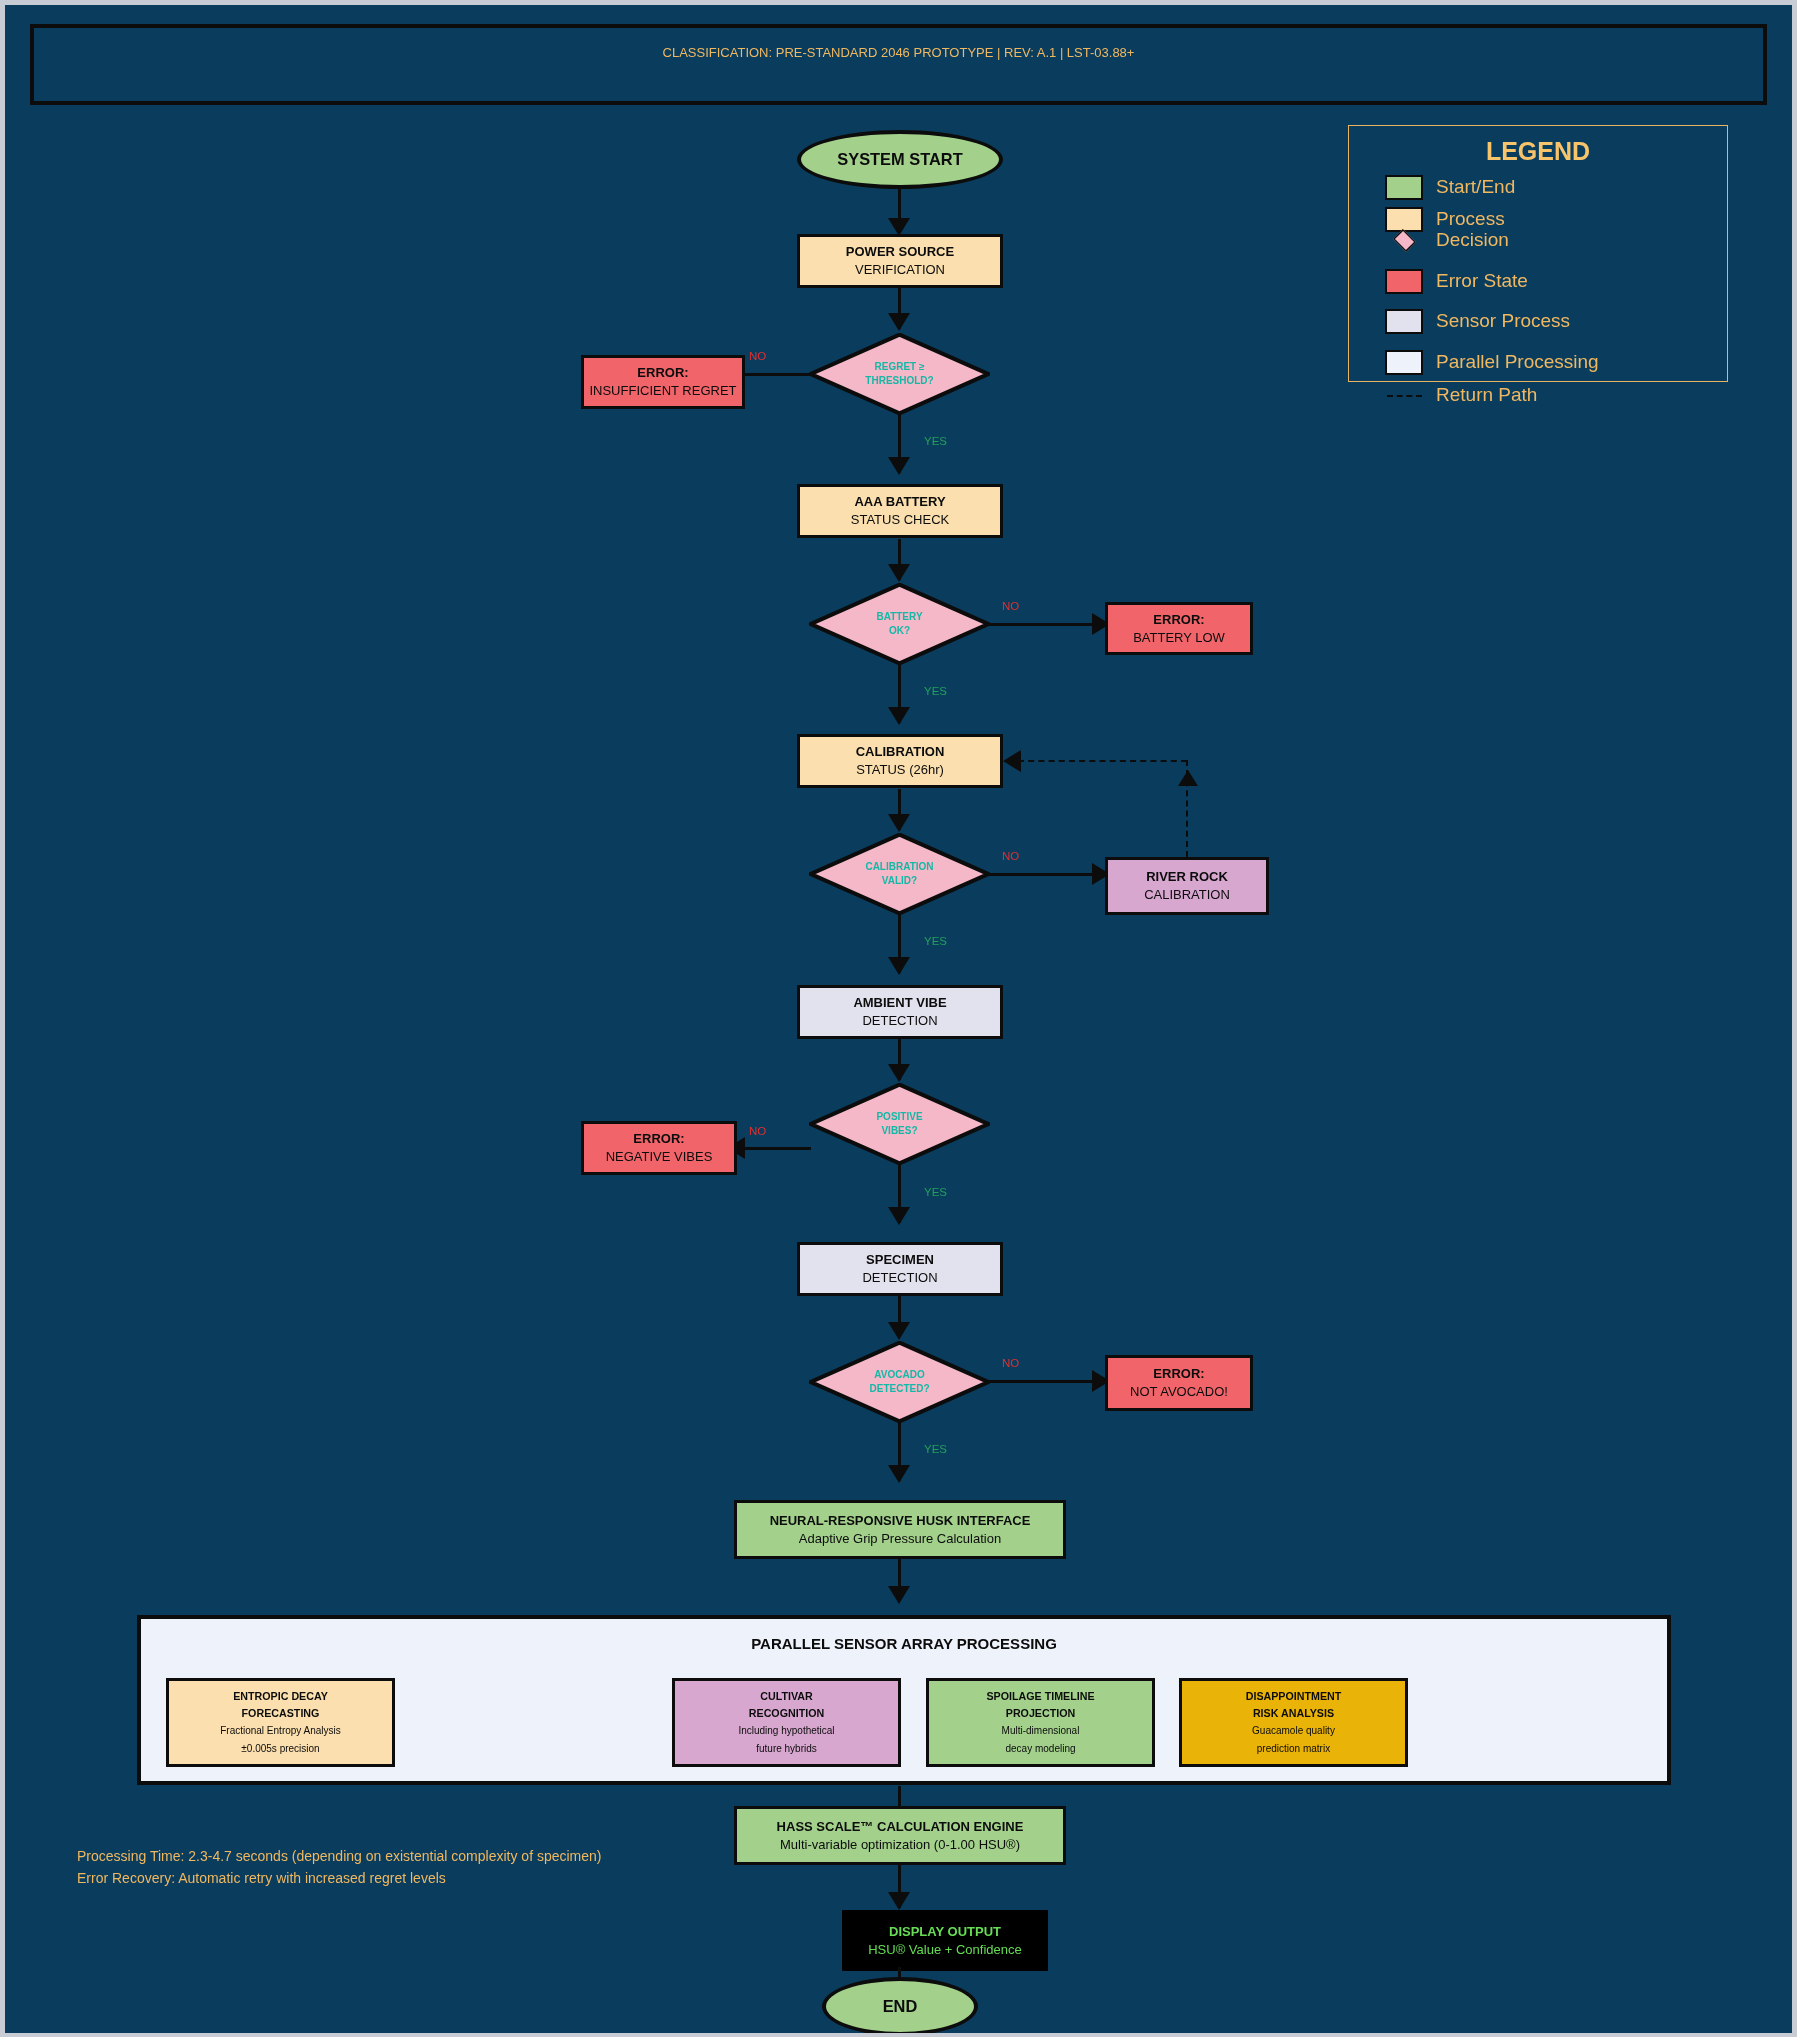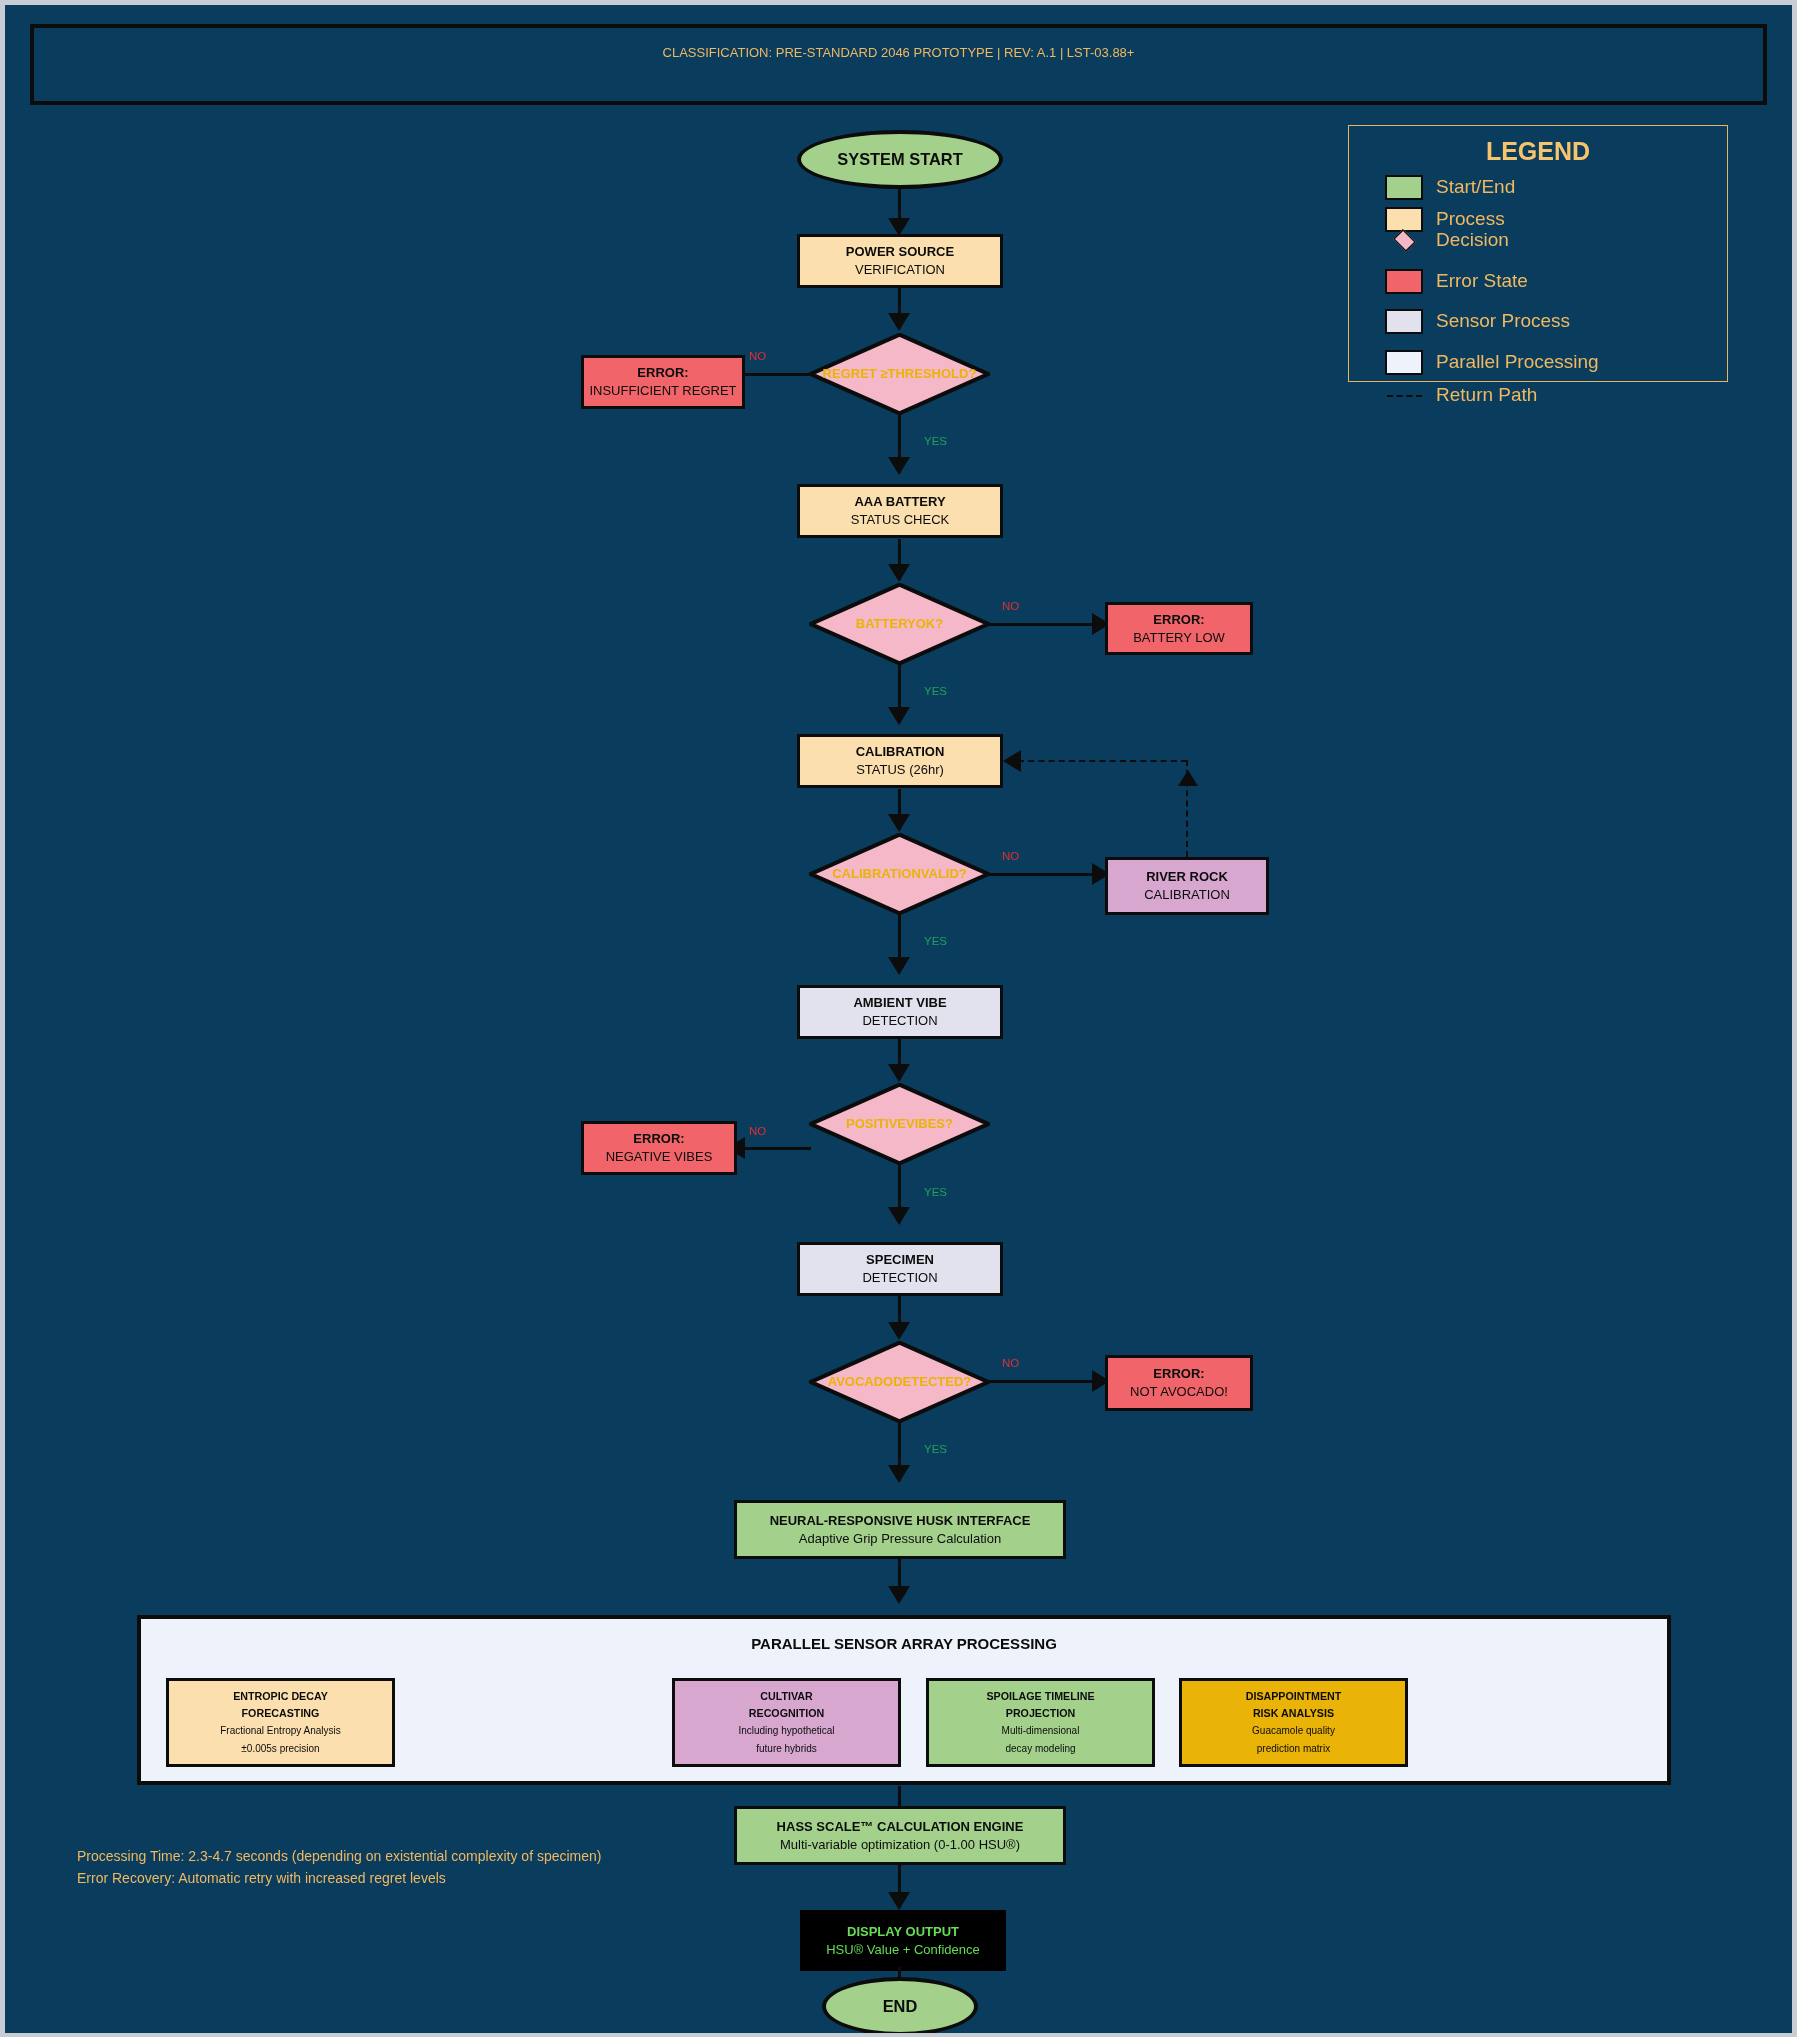--- a/index.html
+++ b/index.html
@@ -125,27 +125,28 @@
   }
 
   .diamond {
     position: absolute;
   }
   .diamond .dtext {
     position: absolute;
     left: 0; top: 0;
     width: 100%; height: 100%;
     display: flex;
+    flex-direction: column;
     align-items: center;
     justify-content: center;
     text-align: center;
     font-weight: bold;
-    font-size: 13px;
+    font-size: 10px;
     line-height: 1.4;
-    color: #eab308;
+    color: #14b8a6;
   }
 
   
   .vline { position: absolute; width: 3.3px; background: #0c0c0c; }
   .hline { position: absolute; height: 3.3px; background: #0c0c0c; }
   .arrow-down {
     position: absolute;
     width: 0; height: 0;
     border-left: 11.5px solid transparent;
     border-right: 11.5px solid transparent;
@@ -469,21 +470,21 @@
   <div class="vline" style="left:893px; top:1781px; height:41px;"></div>
   <div class="arrow-down" style="left:883px; top:1806px;"></div>
 
   <div class="node" style="left:729px; top:1801px; width:332px; height:59px; background:#a3d18c;">
     <span class="l1">HASS SCALE™ CALCULATION ENGINE</span>
     <span class="l2">Multi-variable optimization (0-1.00 HSU®)</span>
   </div>
   <div class="vline" style="left:893px; top:1860px; height:43px;"></div>
   <div class="arrow-down" style="left:883px; top:1887px;"></div>
 
-  <div class="node" style="left:795px; top:1905px; width:206px; height:61px; background:#000000; border-color:#000000;">
+  <div class="node" style="left:837px; top:1905px; width:206px; height:61px; background:#000000; border-color:#000000;">
     <span class="l1" style="color:#66dd55;">DISPLAY OUTPUT</span>
     <span class="l2" style="color:#66dd55;">HSU® Value + Confidence</span>
   </div>
   <div class="vline" style="left:893px; top:1962px; height:21.4px;"></div>
 
   <div class="terminal" style="left:817px; top:1972px; width:156px; height:59px;">
     <span>END</span>
   </div>
 
   <div id="footer-notes">

